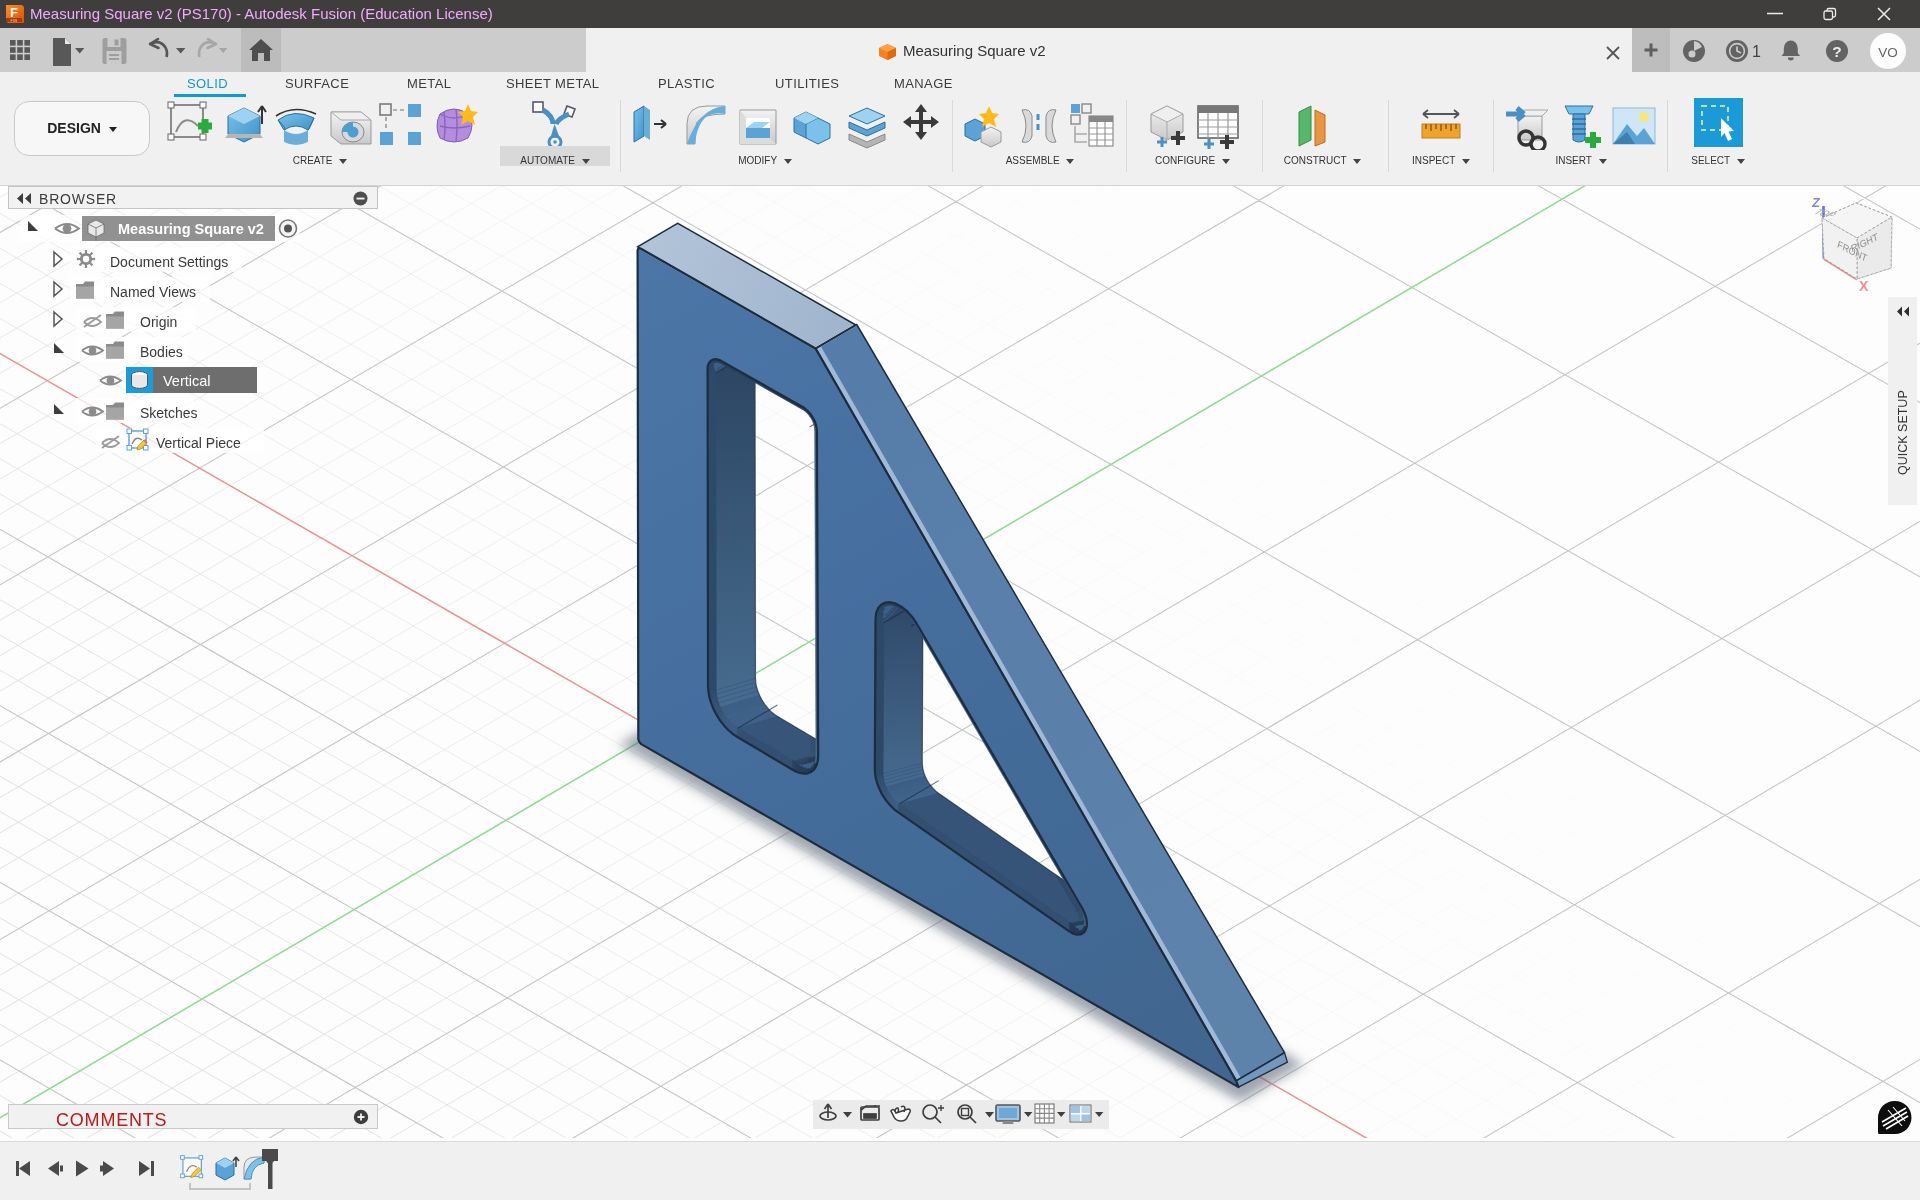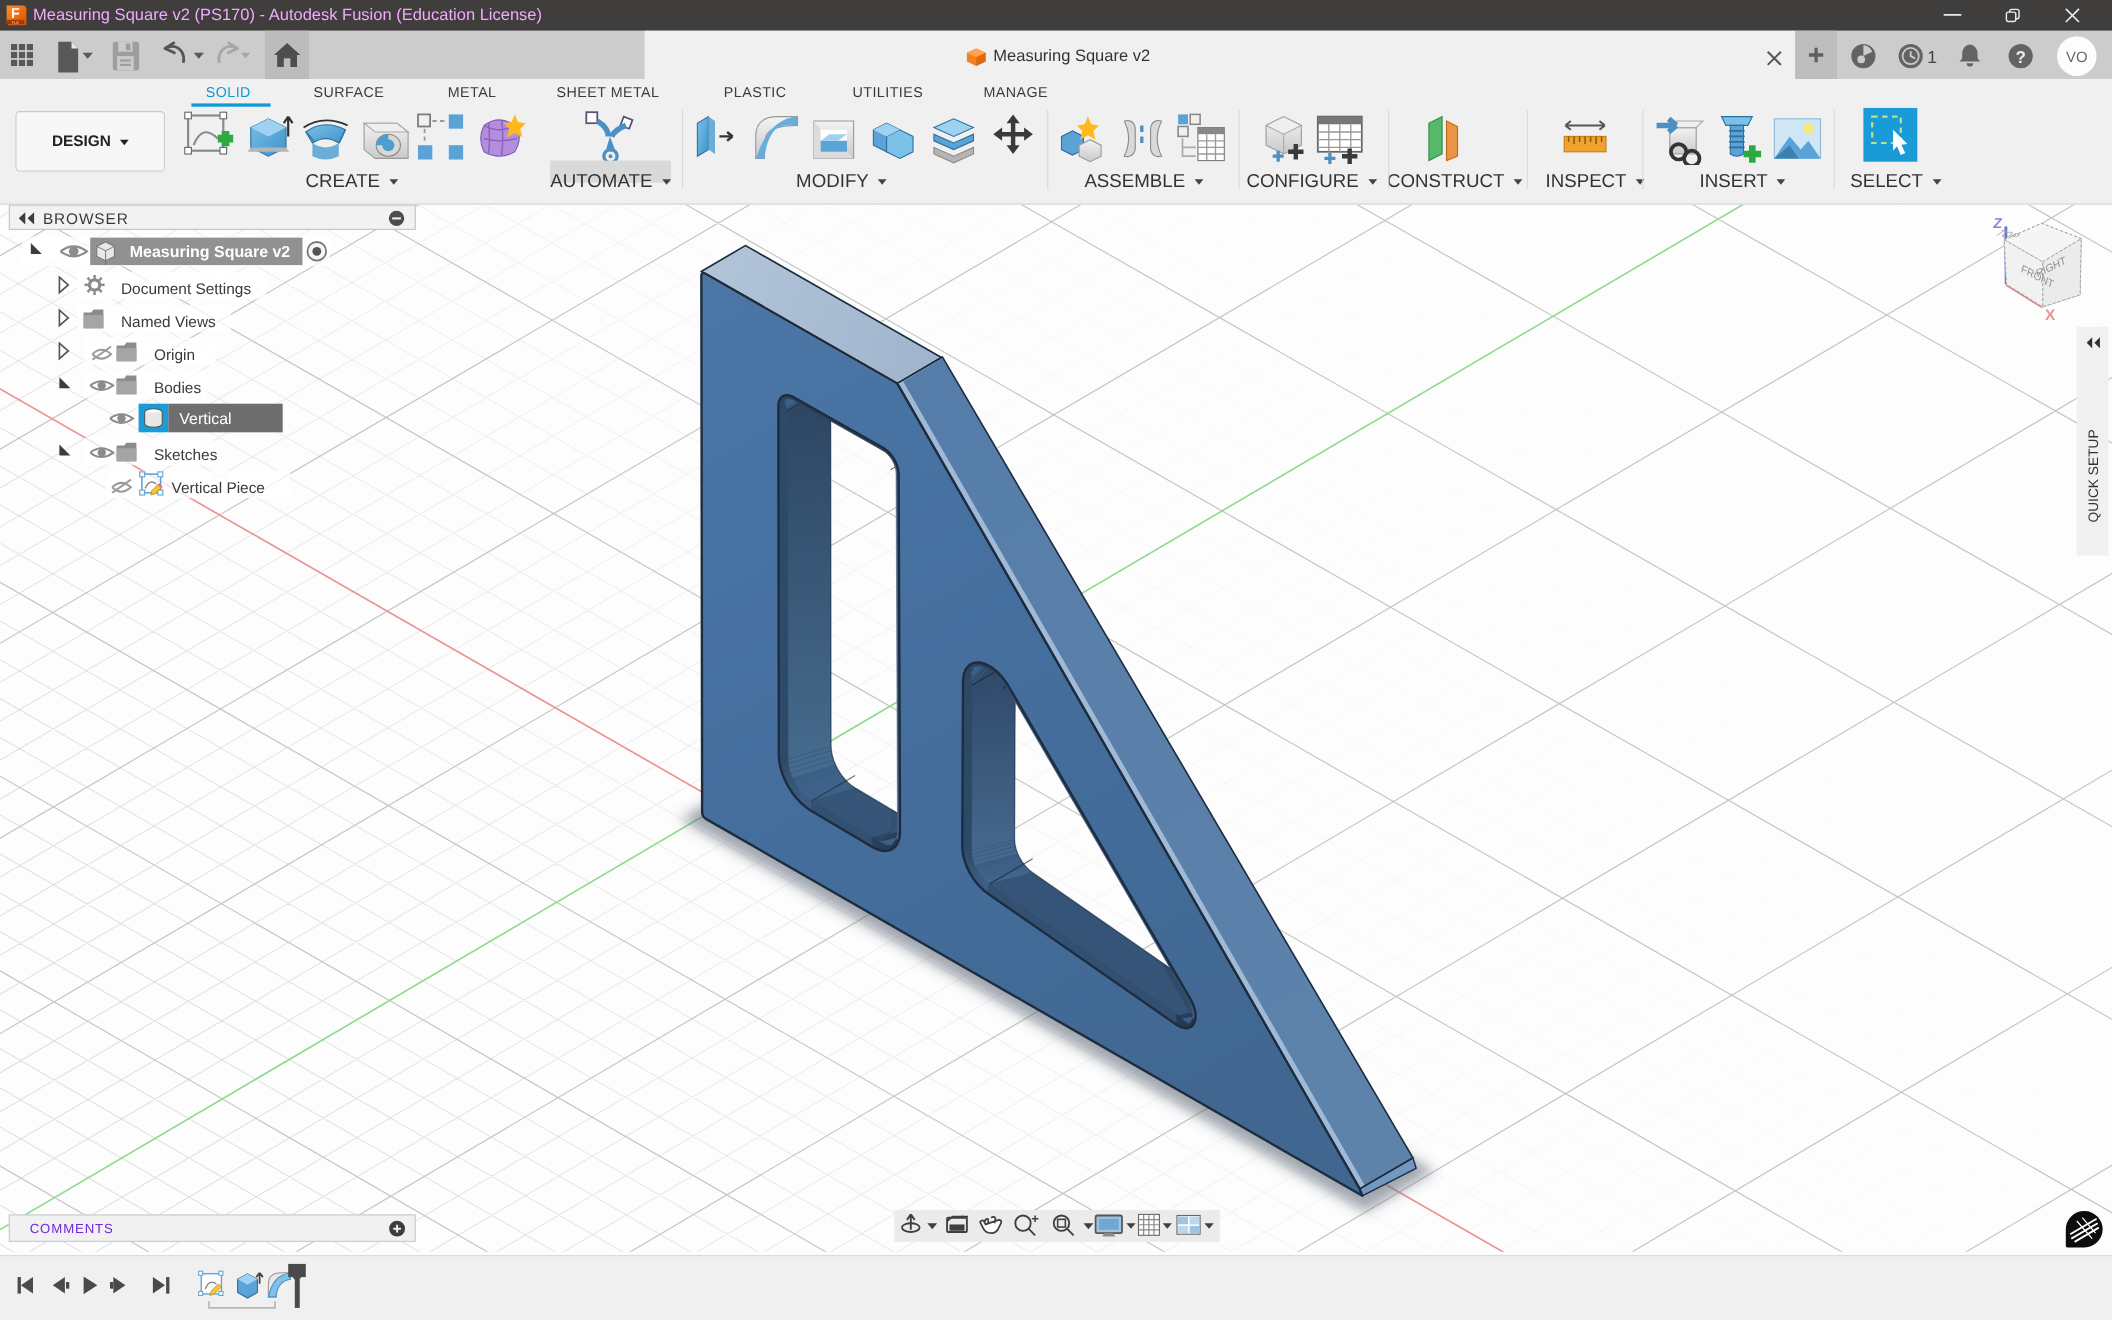--- a/index.html
+++ b/index.html
@@ -3,21 +3,21 @@
 *{margin:0;padding:0;box-sizing:border-box}
 html,body{width:1920px;height:1200px;overflow:hidden;font-family:"Liberation Sans",sans-serif;background:#fdfdfd}
 .abs{position:absolute}
 #titlebar{position:absolute;left:0;top:0;width:1920px;height:28px;background:#403d3d;color:#fff}
 #titlebar .tt{position:absolute;left:30px;top:5px;font-size:15px;color:#f0abfc}
 #qat{position:absolute;left:0;top:28px;width:1920px;height:44px;background:#ccc}
 #doctab{position:absolute;left:586px;top:28px;width:1046px;height:44px;background:#f0f0f0}
 #ribbon{position:absolute;left:0;top:72px;width:1920px;height:114px;background:#f0f0f0;border-bottom:1px solid #d4d4d4}
 #canvas{position:absolute;left:0;top:186px;width:1920px;height:1014px;background:#fdfdfd}
 .tablbl{position:absolute;top:76px;font-size:13px;color:#3b3b3b;letter-spacing:0.4px}
-.grplbl{position:absolute;top:155px;font-size:17px;color:#333;text-align:center;white-space:nowrap}
+.grplbl{position:absolute;top:155px;font-size:10px;color:#333;text-align:center;white-space:nowrap}
 .caret{display:inline-block;width:0;height:0;border-left:4px solid transparent;border-right:4px solid transparent;border-top:5px solid #444;vertical-align:middle;margin-left:4px}
 .vsep{position:absolute;top:100px;height:72px;width:1px;background:#d9d9d9}
 </style></head>
 <body>
 
 <svg id="canvas" width="1920" height="1014" viewBox="0 186 1920 1014">
 <defs>
 <clipPath id="canvasclip">
         <rect x="0" y="186" width="1920" height="952"></rect>
       </clipPath>
@@ -344,21 +344,21 @@
 
 <div id="ribbon"></div>
 <span class="tablbl" style="left:187px;color:#0f9ad6">SOLID</span>
 <div class="abs" style="left:174px;top:94px;width:72px;height:3.4px;background:#0f9ad6"></div>
 <span class="tablbl" style="left:285px">SURFACE</span>
 <span class="tablbl" style="left:407px">METAL</span>
 <span class="tablbl" style="left:506px">SHEET METAL</span>
 <span class="tablbl" style="left:658px">PLASTIC</span>
 <span class="tablbl" style="left:775px">UTILITIES</span>
 <span class="tablbl" style="left:894px">MANAGE</span>
-<div class="abs" style="left:14px;top:101px;width:136px;height:55px;background:#f7f7f7;border:1px solid #c9c9c9;border-radius:4px;text-align:center;font-size:14px;font-weight:bold;color:#222;line-height:53px">DESIGN <span class="caret" style="border-top-color:#222"></span></div>
+<div class="abs" style="left:14px;top:101px;width:136px;height:55px;background:#f7f7f7;border:1px solid #c9c9c9;border-radius:15px;text-align:center;font-size:14px;font-weight:bold;color:#222;line-height:53px">DESIGN <span class="caret" style="border-top-color:#222"></span></div>
 <svg id="ribicons" class="abs" style="left:0;top:98px" width="1770" height="52" viewBox="0 0 1770 52">
 <defs>
 <linearGradient id="bl3d" x1="0" y1="0" x2="1" y2="1">
         <stop offset="0" stop-color="#7cc1ea"></stop>
         <stop offset="1" stop-color="#3e93c9"></stop>
       </linearGradient>
 <linearGradient id="gr3d" x1="0" y1="0" x2="0" y2="1">
         <stop offset="0" stop-color="#f3f3f3"></stop>
         <stop offset="1" stop-color="#c9c9c9"></stop>
       </linearGradient>
@@ -666,21 +666,21 @@
 </svg>
 
 <div class="abs" style="left:1888px;top:297px;width:29px;height:208px;background:#f0f0f0">
 <svg class="abs" style="left:7px;top:9px" width="16" height="11" viewBox="0 0 16 11">
       <path d="M7 0.5 L2 5.5 L7 10.5 Z M14 0.5 L9 5.5 L14 10.5 Z" fill="#2f2f2f"></path>
     </svg>
 <div class="abs" style="left:8px;top:178px;font-size:12.5px;color:#333;white-space:nowrap;transform:rotate(-90deg);transform-origin:0 0">QUICK SETUP</div>
 </div>
 
 <div class="abs" style="left:8px;top:1104px;width:370px;height:25px;background:#f1f1f1;border:1px solid #c9c9c9">
-<span class="abs" style="left:18px;top:5px;font-size:12px;letter-spacing:0.8px;color:#6d28d9">COMMENTS</span>
+<span class="abs" style="left:47px;top:5px;font-size:18px;letter-spacing:0.8px;color:#b91c1c">COMMENTS</span>
 <svg class="abs" style="left:344px;top:4px" width="16" height="16" viewBox="0 0 16 16">
       <circle cx="8" cy="8" r="7.2" fill="#3d3d3d"></circle>
       <path d="M4.5 8 h7 M8 4.5 v7" stroke="#f1f1f1" stroke-width="1.8"></path>
     </svg>
 </div>
 <div class="abs" style="left:813px;top:1100px;width:296px;height:29px;background:#ebebeb"></div>
 <svg class="abs" style="left:813px;top:1100px" width="296" height="29" viewBox="0 0 296 29">
 <g stroke="#3f3f3f" stroke-width="1.7" fill="none">
 <path d="M15 4 v14 m0 -14 l-3.5 5 m3.5 -5 l3.5 5"></path>
       <ellipse cx="15" cy="16" rx="8" ry="4"></ellipse>

